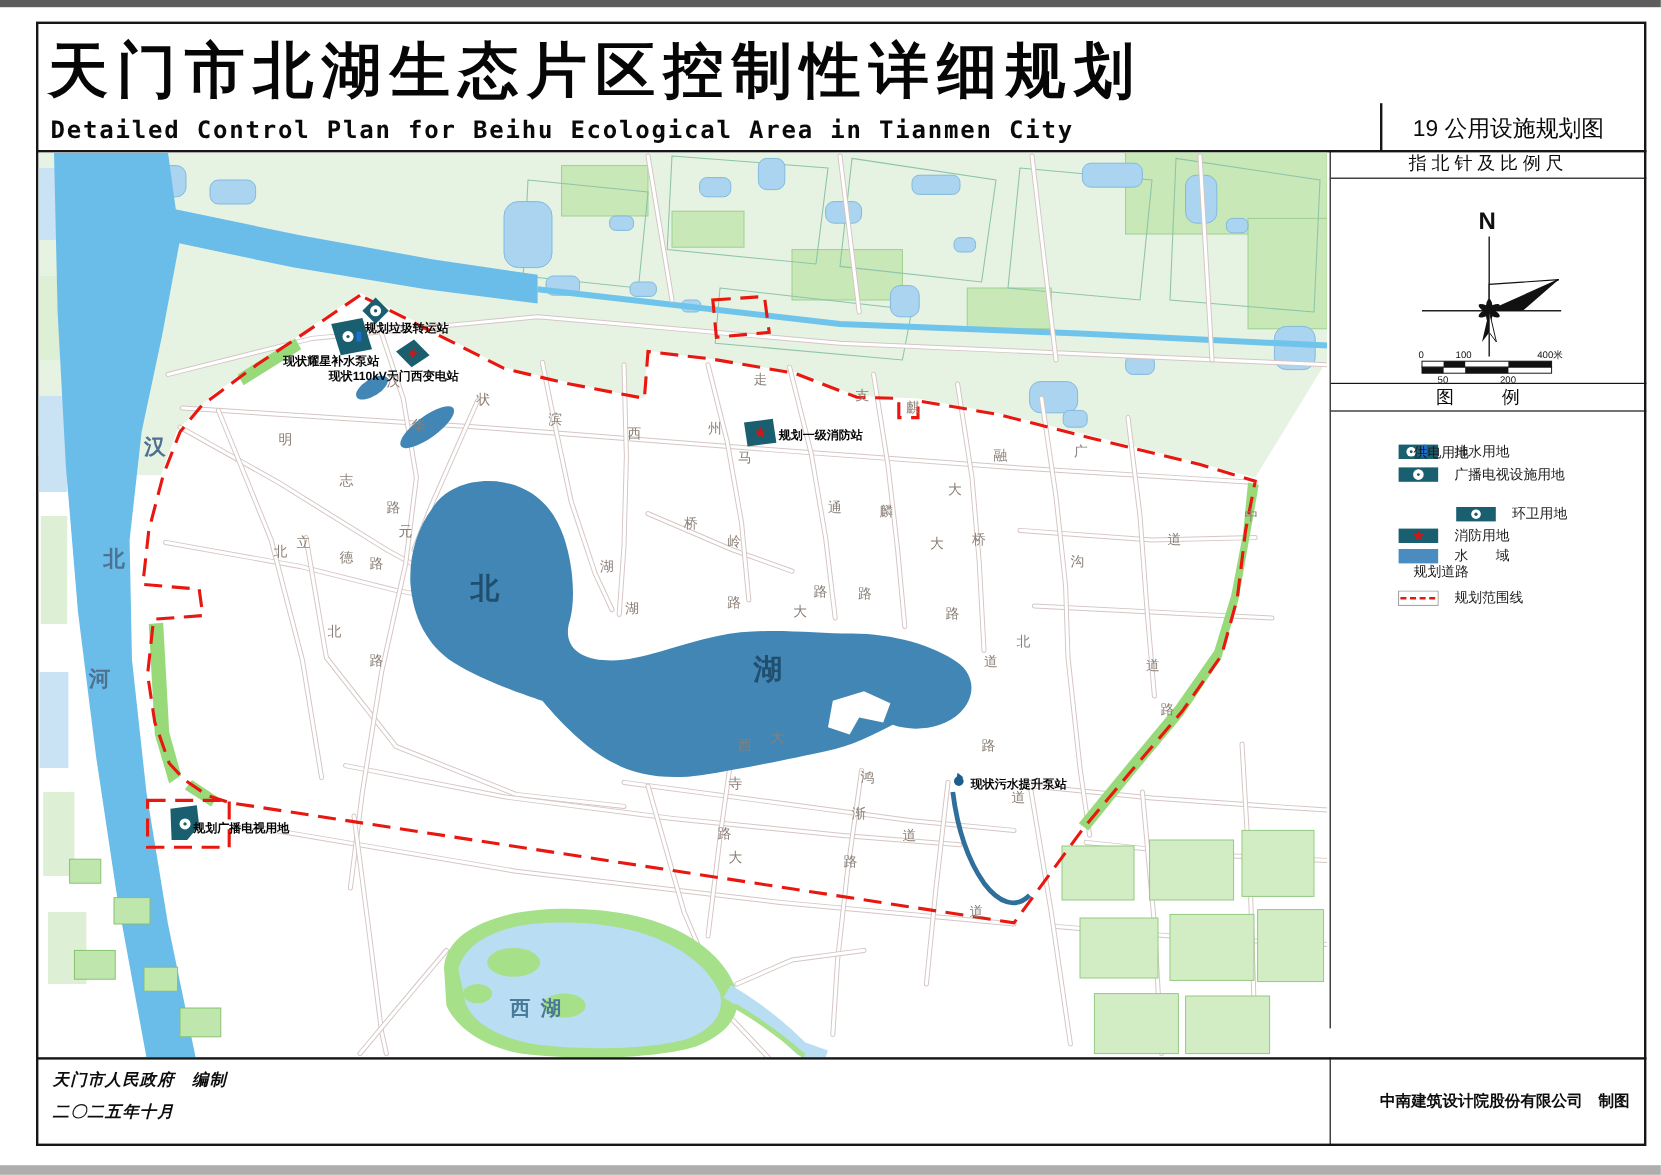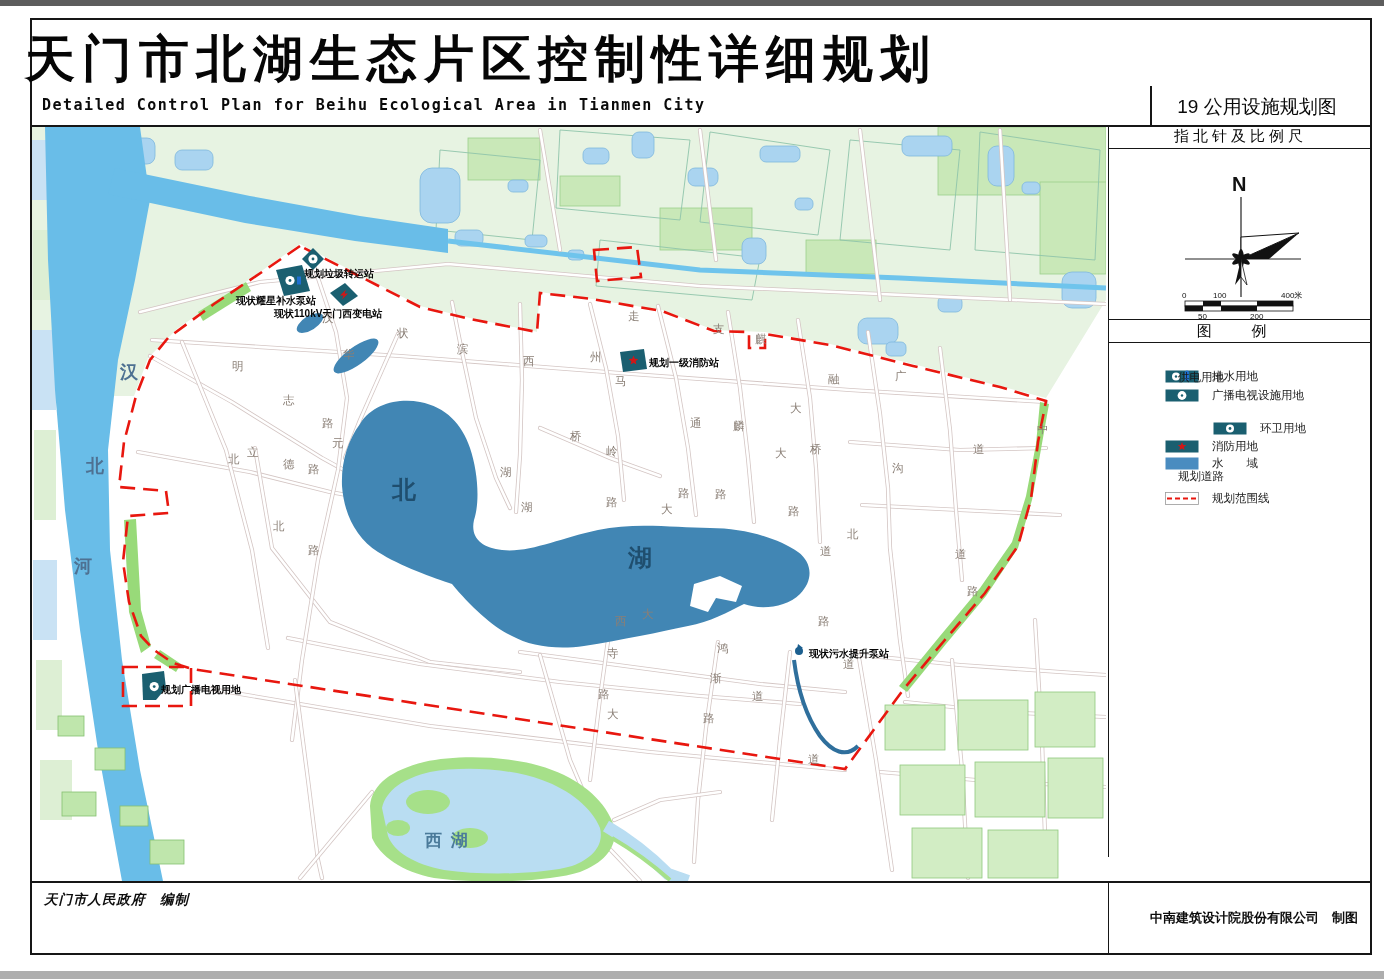--- a/index.html
+++ b/index.html
@@ -3,24 +3,24 @@
 <meta charset="utf-8">
 <style>
   html,body{margin:0;padding:0;background:#ffffff;}
   body{width:1384px;height:979px;position:relative;overflow:hidden;
        font-family:"Liberation Sans","DejaVu Sans",sans-serif;}
   .abs{position:absolute;}
   #top-strip{left:0;top:0;width:1384px;height:6px;background:#5d5d5d;}
   #bottom-strip{left:0;top:971px;width:1384px;height:8px;background:#aeaeae;}
   #sheet-frame{left:30px;top:18px;width:1342px;height:937px;border:2.5px solid #161616;box-sizing:border-box;background:#fff;}
   
-  #title-cn{left:25px;top:26px;width:1000px;height:66px;font-family:"DejaVu Serif","Liberation Serif",serif;
+  #title-cn{left:40px;top:26px;width:1000px;height:66px;font-family:"DejaVu Serif","Liberation Serif",serif;
             font-weight:900;font-size:50px;letter-spacing:7px;color:#060606;white-space:nowrap;}
   #title-en{left:42px;top:96px;font-family:"DejaVu Sans Mono","Liberation Mono",monospace;
-            font-weight:bold;font-size:15px;letter-spacing:1.5px;color:#0a0a0a;white-space:nowrap;}
+            font-weight:bold;font-size:20px;letter-spacing:1.5px;color:#0a0a0a;white-space:nowrap;}
   #map-no{left:1150px;top:90px;width:214px;height:33px;font-size:19px;color:#0a0a0a;
           display:flex;align-items:center;justify-content:center;white-space:nowrap;}
   .hline{background:#161616;height:1.6px;}
   .vline{background:#161616;width:1.6px;}
   
   #panel{left:1108px;top:125px;width:264px;height:732px;border-left:1.6px solid #161616;box-sizing:border-box;}
   .panel-header{width:100%;height:24px;border-bottom:1.4px solid #161616;box-sizing:border-box;
                 display:flex;align-items:center;justify-content:center;
                 font-family:"Liberation Serif","DejaVu Serif",serif;font-size:15px;letter-spacing:4px;color:#0a0a0a;}
   #legend-header{border-top:1.4px solid #161616;letter-spacing:18px;}
@@ -453,14 +453,15 @@
           <line x1="2" y1="6.5" x2="32" y2="6.5" stroke="#e8170f" stroke-width="2" stroke-dasharray="5 3"></line>
         </svg>
         <span class="legend-label">规划范围线</span>
       </div>
     </div>
 </div>
 
 <div class="abs hline" style="left:30px;top:881px;width:1342px;"></div>
 <div id="footer-left" class="abs">
   <div>天门市人民政府　编制</div>
+  <div>二〇二五年十月</div>
 </div>
 <div id="footer-right" class="abs">中南建筑设计院股份有限公司　制图</div>
 
 </body></html>

